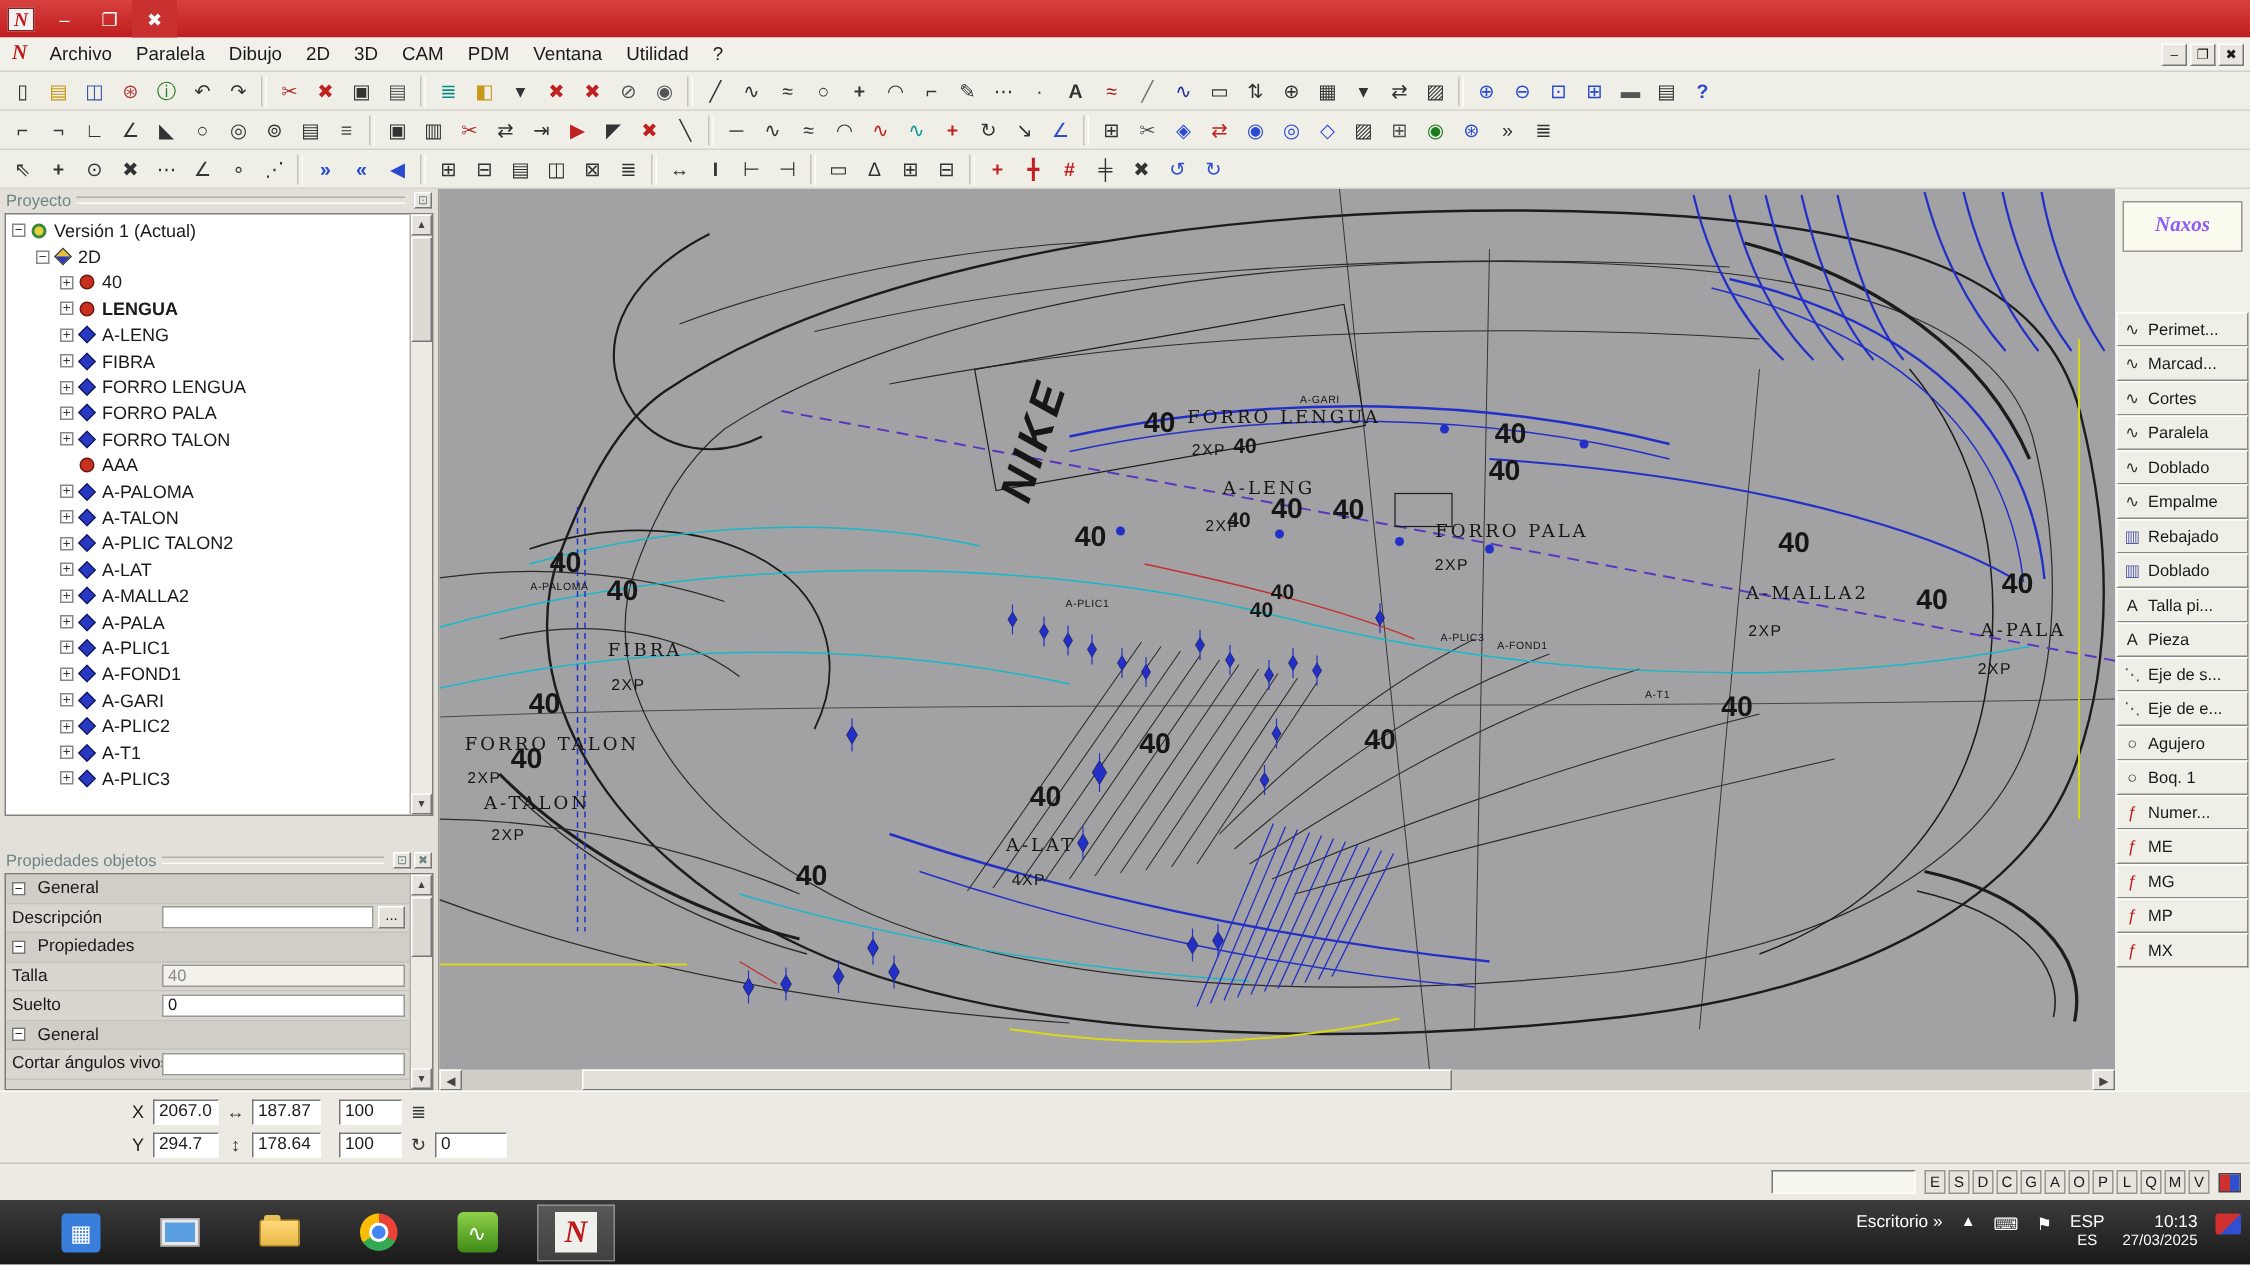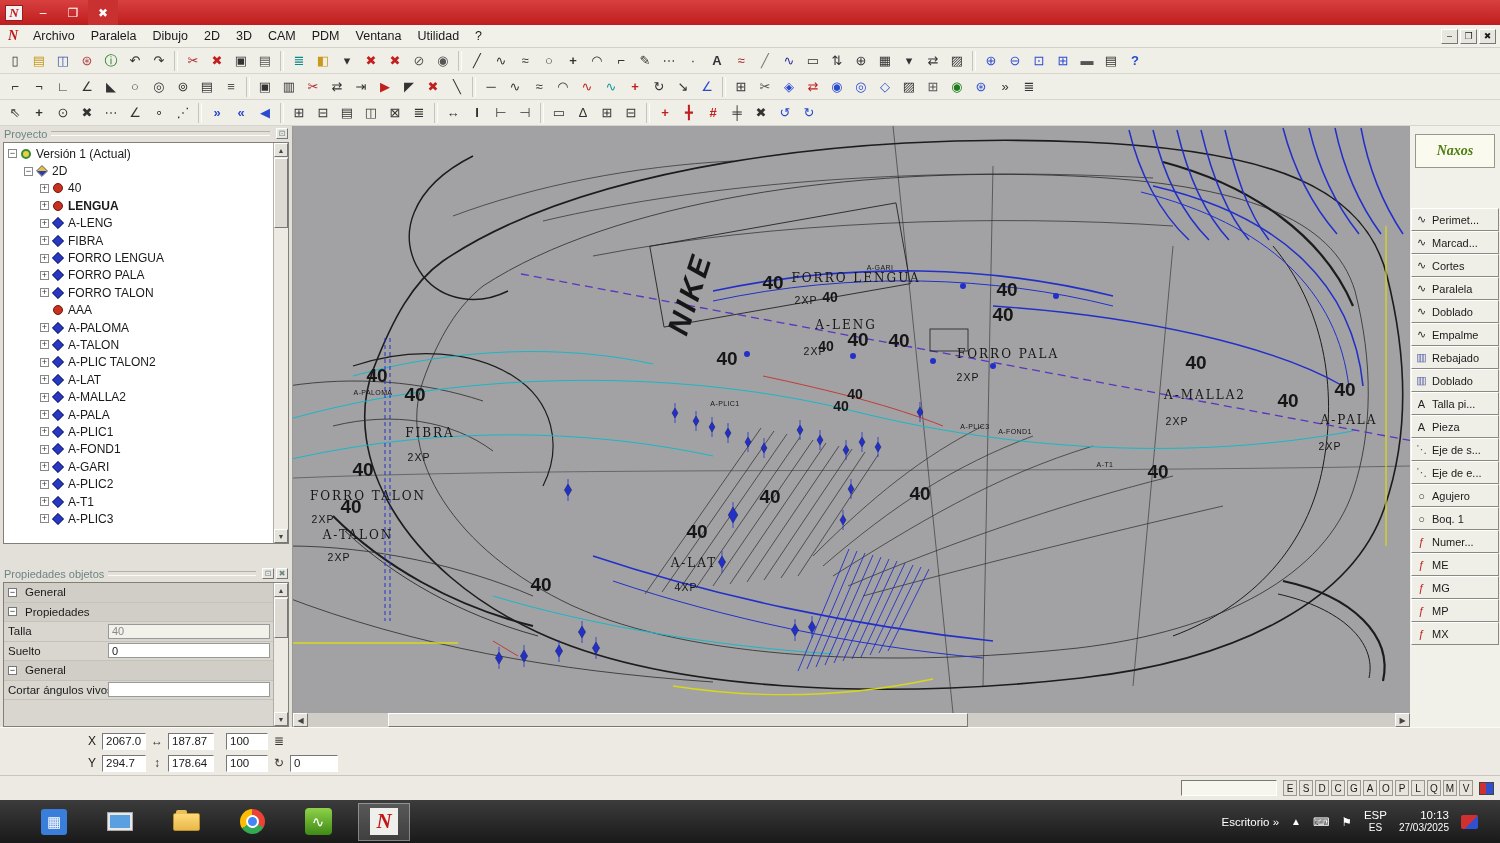--- a/index.html
+++ b/index.html
@@ -73,21 +73,21 @@
   .clabel.sub { font-size:10.5px; letter-spacing:1px; }
   .clabel.tiny { font-size:7px; letter-spacing:.4px; }
   .clabel.brand { font-size:30px; font-weight:bold; font-style:italic; letter-spacing:3px; }
   .hscroll { position:absolute; bottom:0; left:0; width:1117px; height:14px; background:#cfcdc5; display:flex; align-items:stretch; }
   .harrow { width:15px; background:#e4e2da; border:1px solid; border-color:#fff #777 #777 #fff; font-size:8px; display:flex; align-items:center; justify-content:center; color:#444; flex:0 0 auto; }
   .htrack { flex:1; position:relative; }
   .hthumb { position:absolute; top:0; bottom:0; left:80px; width:580px; background:#e2e0d8; border:1px solid; border-color:#fff #777 #777 #fff; }
 
   
   .right-col { width:90px; background:#f1f0e9; position:relative; }
-  .rlogo { margin:8px 5px 0 5px; height:34px; background:#fbfaee; border:1px solid #98968e; display:flex; align-items:center; justify-content:center; font-family:"Liberation Serif",serif; font-style:italic; font-weight:bold; font-size:14px; color:#4d7c0f; }
+  .rlogo { margin:8px 5px 0 5px; height:34px; background:#fbfaee; border:1px solid #98968e; display:flex; align-items:center; justify-content:center; font-family:"Liberation Serif",serif; font-style:italic; font-weight:bold; font-size:14px; color:#8b5cf6; }
   .rspacer { height:40px; }
   .rbtn { height:23px; margin:0 1px; display:flex; align-items:center; gap:4px; padding:0 3px; background:#efeee7; border:1px solid; border-color:#fff #8a8880 #8a8880 #fff; font-size:11px; white-space:nowrap; overflow:hidden; }
   .rbtn .ric { width:13px; text-align:center; font-size:11px; flex:0 0 auto; }
 
   
   .statusbar { position:absolute; top:727px; left:0; width:1500px; height:48px; background:#eceae2; border-top:1px solid #fbfbf5; }
   .srow { position:absolute; left:88px; display:flex; align-items:center; gap:4px; height:20px; }
   .srow1 { top:3px; } .srow2 { top:25px; }
   .slabel { font-size:12px; width:10px; }
   .sfield { background:#fff; border:1px solid; border-color:#777 #fff #fff #777; height:17px; font-size:11.5px; padding:0 3px; display:flex; align-items:center; }
@@ -106,21 +106,21 @@
   .tapp.active { background:rgba(255,255,255,.16); border:1px solid rgba(255,255,255,.35); }
   .ic-calc { width:26px; height:26px; background:#3a7edc; border-radius:3px; color:#fff; display:flex; align-items:center; justify-content:center; font-size:15px; }
   .ic-exp { width:26px; height:19px; background:#e8e8e8; border:1px solid #aaa; padding:2px; }
   .ic-exp .scr { display:block; height:100%; background:#5aa0e0; }
   .ic-folder { width:27px; height:18px; background:linear-gradient(#ffd978,#e8b84a); border:1px solid #b8902a; border-radius:2px; position:relative; }
   .ic-folder::before { content:""; position:absolute; top:-4px; left:2px; width:11px; height:4px; background:#e8c05a; border-radius:2px 2px 0 0; }
   .ic-chrome { width:25px; height:25px; border-radius:50%; background:conic-gradient(#ea4335 0 33%,#34a853 0 66%,#fbbc05 0 100%); position:relative; }
   .ic-chrome::after { content:""; position:absolute; inset:6px; background:#4285f4; border:2.5px solid #fff; border-radius:50%; }
   .ic-green { width:27px; height:27px; border-radius:4px; background:linear-gradient(#8fd24a,#3e8a15); color:#fff; display:flex; align-items:center; justify-content:center; font-size:15px; }
   .ic-naxos { width:28px; height:27px; background:#efefec; display:flex; align-items:center; justify-content:center; font-family:"Liberation Serif",serif; font-weight:bold; font-style:italic; font-size:21px; color:#c01818; }
-  .tray { margin-left:auto; display:flex; align-items:center; gap:12px; color:#fff; font-size:11.5px; padding-right:22px; }
+  .tray { margin-left:auto; display:flex; gap:12px; color:#fff; font-size:11.5px; padding-right:6px; }
   .tray .small { font-size:10px; }
   .stack { display:flex; flex-direction:column; align-items:center; line-height:1.15; }
   .stack.right { align-items:flex-end; }
   .ic-note { width:17px; height:14px; background:linear-gradient(135deg,#d03030 55%,#3050d0 55%); border-radius:2px; }
 </style>
 </head>
 <body>
 
 <div class="titlebar">
   <span class="appicon">N</span>
@@ -423,20 +423,25 @@
         <span>Propiedades objetos</span>
         <span class="lines"></span>
         <span class="phead-btn">⊡</span>
         <span class="phead-btn">✖</span>
       </div>
       <div class="props-body">
         <div class="props-rows" id="props-rows">
             <div class="prow section">
               <span class="minibox">−</span>
               <span class="plabel">General</span>
+            </div>
+            <div class="prow">
+              <span class="plabel">Descripción</span>
+              <span class="pvalue"></span>
+              <span class="dots-btn">...</span>
             </div>
             <div class="prow section">
               <span class="minibox">−</span>
               <span class="plabel">Propiedades</span>
             </div>
             <div class="prow">
               <span class="plabel">Talla</span>
               <span class="pvalue muted">40</span>
             </div>
             <div class="prow">

